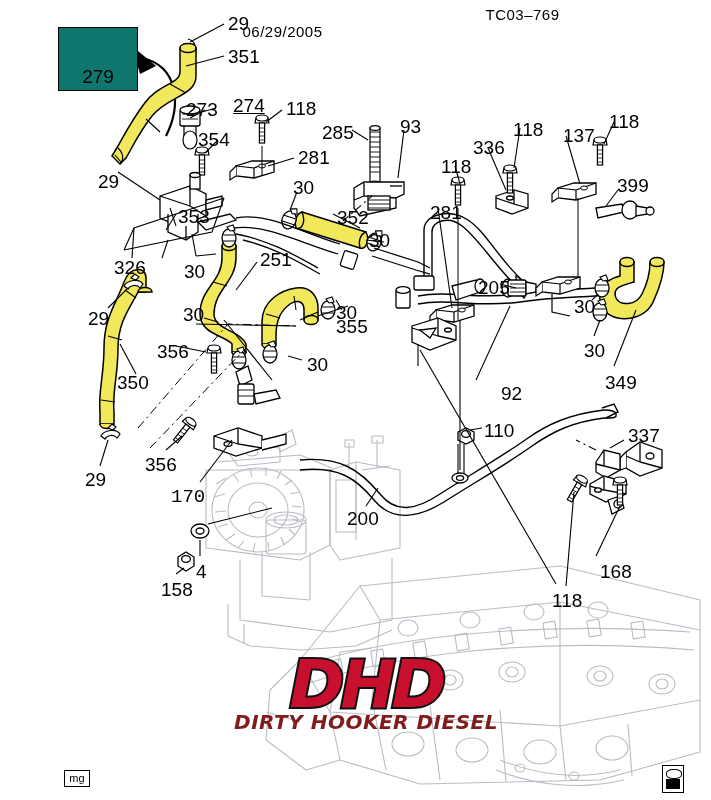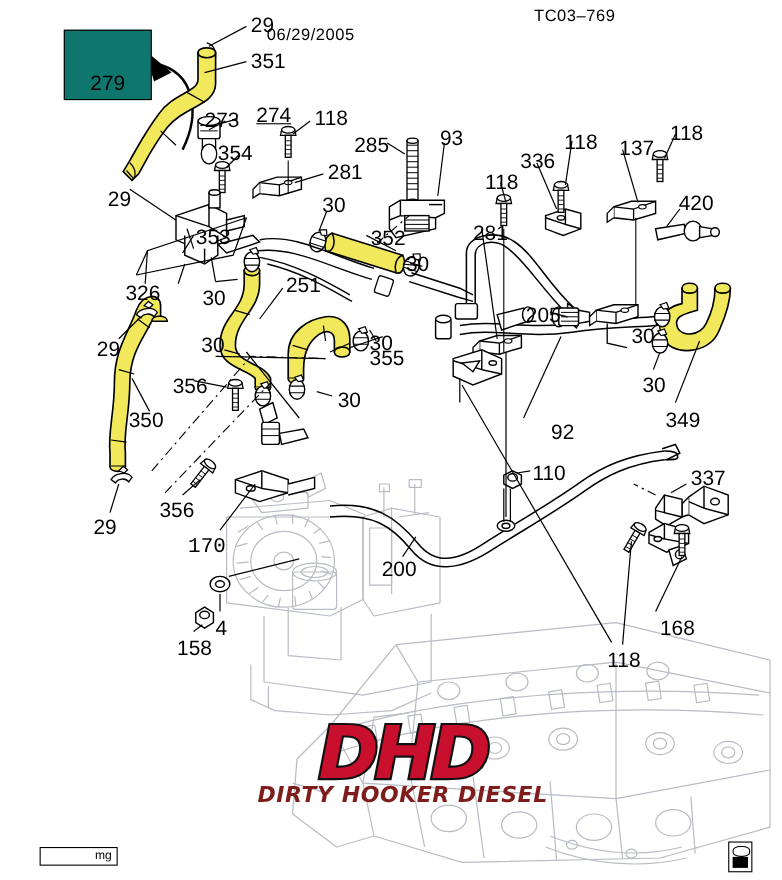--- a/index.html
+++ b/index.html
@@ -10,21 +10,21 @@
   .hdr{position:absolute;top:6px;left:0;width:565px;text-align:center;
        font-size:15px;letter-spacing:.5px;}
   .hdr span{margin-left:480px;}
   .lbl{position:absolute;font-size:19px;line-height:19px;white-space:nowrap;}
   .inset{position:absolute;left:58px;top:27px;width:78px;height:62px;
          border:1.6px solid #000;background:#0f766e;}
   .inset .cap{position:absolute;left:0;bottom:2px;width:78px;text-align:center;
               font-size:19px;}
   .cornerbox{position:absolute;border:1.6px solid #000;background:#fff;
              font-size:11px;text-align:center;}
-  #mgbox{left:36px;top:770px;width:24px;height:15px;line-height:15px;padding-left:45px;}
+  #mgbox{left:64px;top:770px;width:24px;height:15px;line-height:15px;}
   #iconbox{left:662px;top:765px;width:20px;height:26px;}
   #iconbox .e{position:absolute;left:3px;top:3px;width:14px;height:8px;
               border:1.4px solid #000;border-radius:7px/4px;background:#fff;}
   #iconbox .g{position:absolute;left:3px;top:13px;width:14px;height:10px;
               background:#000;}
   
   #logo{position:absolute;left:232px;top:654px;width:268px;height:82px;}
   #dhd{position:absolute;left:0;top:0;width:268px;height:62px;
        font-family:"DejaVu Sans",sans-serif;font-weight:bold;font-style:italic;
        font-size:66px;line-height:62px;letter-spacing:-4px;text-align:center;
@@ -550,21 +550,21 @@
       <div class="lbl" style="left: 198px; top: 130px;">354</div>
       <div class="lbl" style="left: 322px; top: 123px;">285</div>
       <div class="lbl" style="left: 400px; top: 117px;">93</div>
       <div class="lbl" style="left: 473px; top: 138px;">336</div>
       <div class="lbl" style="left: 513px; top: 120px;">118</div>
       <div class="lbl" style="left: 563px; top: 126px;">137</div>
       <div class="lbl" style="left: 609px; top: 112px;">118</div>
       <div class="lbl" style="left: 298px; top: 148px;">281</div>
       <div class="lbl" style="left: 98px; top: 172px;">29</div>
       <div class="lbl" style="left: 441px; top: 157px;">118</div>
-      <div class="lbl" style="left: 617px; top: 176px;">420</div>
+      <div class="lbl" style="left: 617px; top: 176px;">399</div>
       <div class="lbl" style="left: 293px; top: 178px;">30</div>
       <div class="lbl" style="left: 430px; top: 203px;">281</div>
       <div class="lbl" style="left: 146px; top: 207px; margin-left: 32px;">353</div>
       <div class="lbl" style="left: 337px; top: 208px;">352</div>
       <div class="lbl" style="left: 369px; top: 231px;">30</div>
       <div class="lbl" style="left: 114px; top: 258px;">326</div>
       <div class="lbl" style="left: 260px; top: 250px;">251</div>
       <div class="lbl" style="left: 478px; top: 278px;">205</div>
       <div class="lbl" style="left: 184px; top: 262px;">30</div>
       <div class="lbl" style="left: 88px; top: 309px;">29</div>

